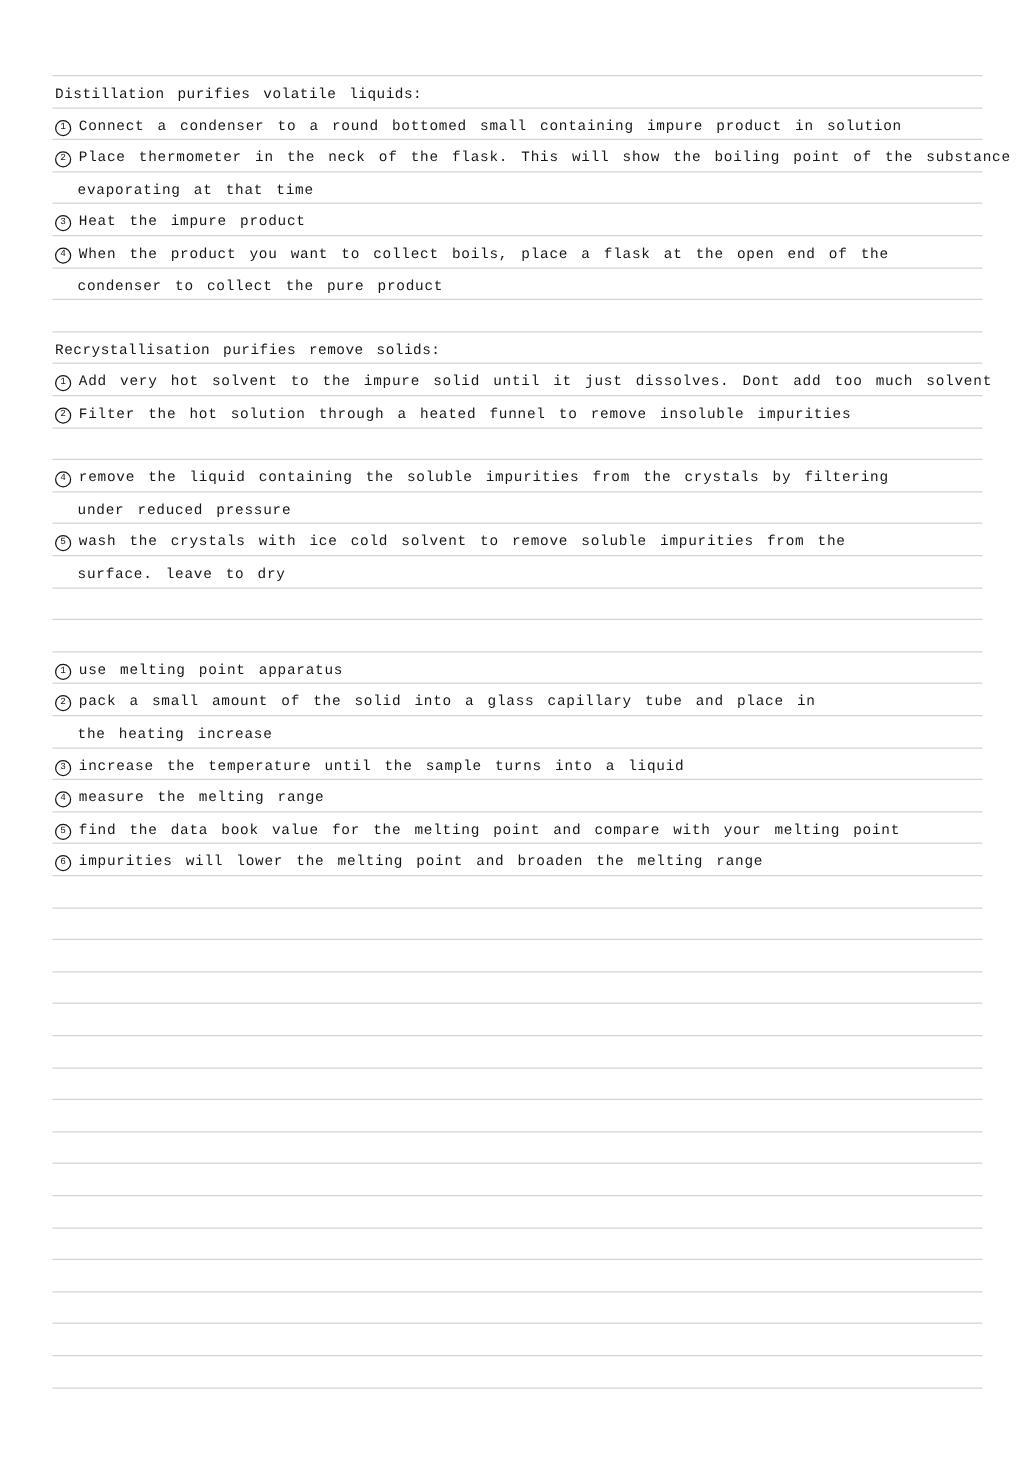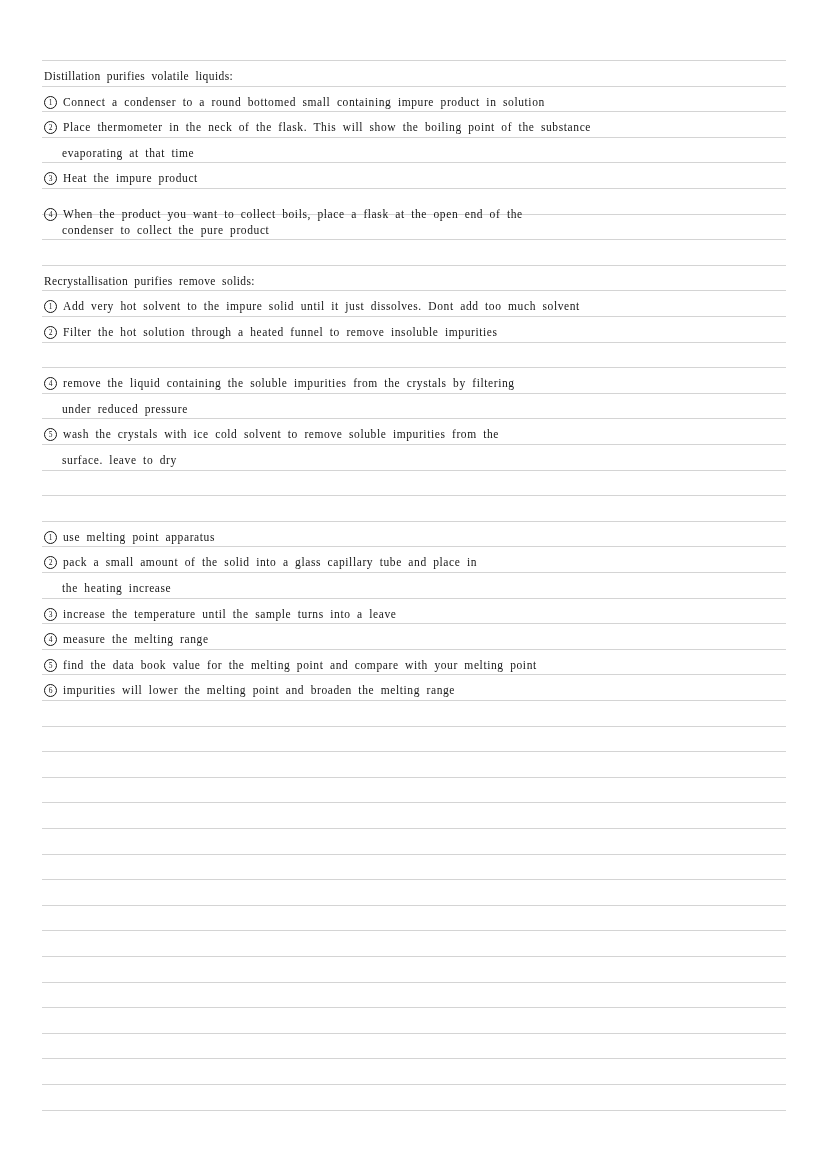--- a/index.html
+++ b/index.html
@@ -16,21 +16,21 @@
       left: 42px;
       width: 744px;
       height: 0;
       border-top: 1.2px solid #d4d4d4;
     }
     .line-text {
       position: absolute;
       left: 44px;
       width: 744px;
       height: 20px;
-      font-family: Liberation Serif, serif;
+      font-family: Liberation Mono, monospace;
       font-size: 11.5px;
       color: #161616;
       letter-spacing: 0.6px;
       word-spacing: 3px;
       white-space: nowrap;
       line-height: 20px;
     }
     .line-text.heading { font-size: 11.5px; letter-spacing: 0.4px; }
     .line-text.indent { left: 62px; }
     .num {
@@ -99,21 +99,21 @@
 
   <div class="line-text heading" style="top:66px"><span class="txt">Distillation purifies volatile liquids:</span></div>
 
   <div class="line-text" style="top:92px"><span class="num">1</span><span class="txt">Connect a condenser to a round bottomed small containing impure product in solution</span></div>
 
   <div class="line-text" style="top:117px"><span class="num">2</span><span class="txt">Place thermometer in the neck of the flask. This will show the boiling point of the substance</span></div>
   <div class="line-text indent" style="top:143px"><span class="txt">evaporating at that time</span></div>
 
   <div class="line-text" style="top:168px"><span class="num">3</span><span class="txt">Heat the impure product</span></div>
 
-  <div class="line-text" style="top:204px"><span class="num">4</span><span class="txt">When the product you want to collect boils, place a flask at the open end of the</span></div>
+  <div class="line-text" style="top:194px"><span class="num">4</span><span class="txt">When the product you want to collect boils, place a flask at the open end of the</span></div>
   <div class="line-text indent" style="top:220px"><span class="txt">condenser to collect the pure product</span></div>
 
   <div class="line-text heading" style="top:271px"><span class="txt">Recrystallisation purifies remove solids:</span></div>
 
   <div class="line-text" style="top:296px"><span class="num">1</span><span class="txt">Add very hot solvent to the impure solid until it just dissolves. Dont add too much solvent</span></div>
 
   <div class="line-text" style="top:322px"><span class="num">2</span><span class="txt">Filter the hot solution through a heated funnel to remove insoluble impurities</span></div>
 
 
   <div class="line-text" style="top:373px"><span class="num">4</span><span class="txt">remove the liquid containing the soluble impurities from the crystals by filtering</span></div>
@@ -121,20 +121,20 @@
 
   <div class="line-text" style="top:424px"><span class="num">5</span><span class="txt">wash the crystals with ice cold solvent to remove soluble impurities from the</span></div>
   <div class="line-text indent" style="top:450px"><span class="txt">surface. leave to dry</span></div>
 
 
   <div class="line-text" style="top:527px"><span class="num">1</span><span class="txt">use melting point apparatus</span></div>
 
   <div class="line-text" style="top:552px"><span class="num">2</span><span class="txt">pack a small amount of the solid into a glass capillary tube and place in</span></div>
   <div class="line-text indent" style="top:578px"><span class="txt">the heating increase</span></div>
 
-  <div class="line-text" style="top:604px"><span class="num">3</span><span class="txt">increase the temperature until the sample turns into a leave</span></div>
+  <div class="line-text" style="top:604px"><span class="num">3</span><span class="txt">increase the temperature until the sample turns into a liquid</span></div>
 
   <div class="line-text" style="top:629px"><span class="num">4</span><span class="txt">measure the melting range</span></div>
 
   <div class="line-text" style="top:655px"><span class="num">5</span><span class="txt">find the data book value for the melting point and compare with your melting point</span></div>
 
   <div class="line-text" style="top:680px"><span class="num">6</span><span class="txt">impurities will lower the melting point and broaden the melting range</span></div>
 </div>
 
 </body></html>

